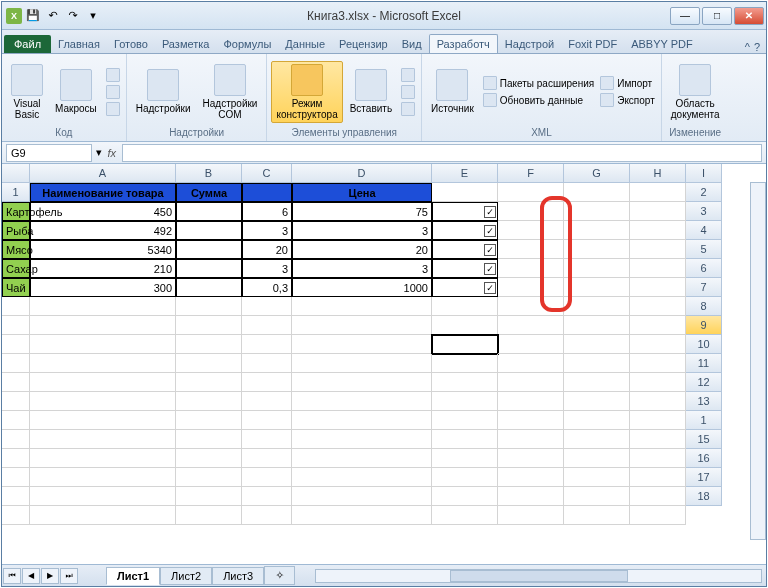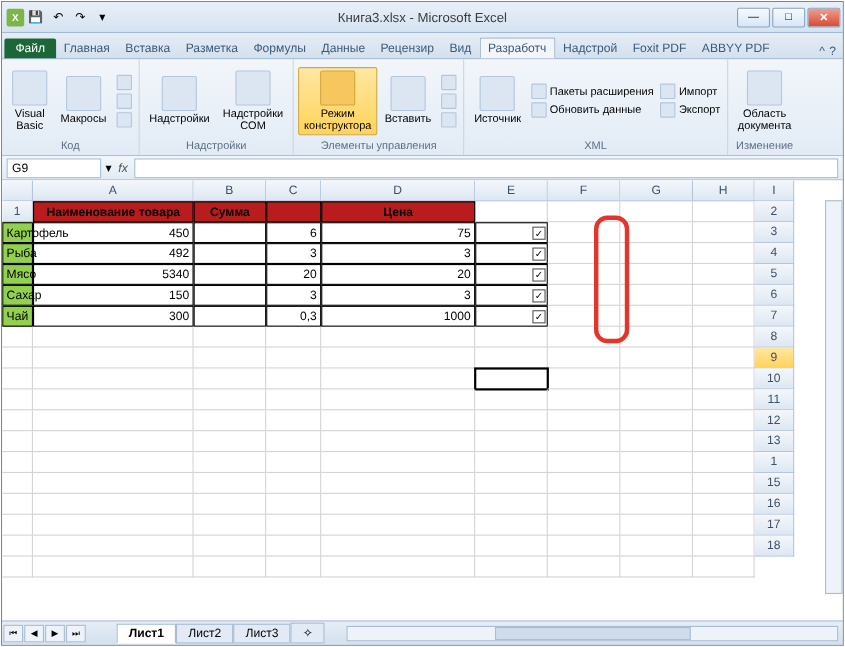--- a/index.html
+++ b/index.html
@@ -32,21 +32,21 @@
 .namebar { height: 22px; background: linear-gradient(#f2f6fb,#e2ebf5); border-bottom: 1px solid #9fb9d4; display: flex; align-items: center; font-size: 11px; }
 .namebox { width: 86px; border: 1px solid #a8bdd2; background: #fff; height: 18px; margin: 0 4px; padding: 0 4px; display: flex; align-items: center; }
 .fx { padding: 0 6px; font-style: italic; color: #555; }
 .fxbar { flex: 1; border: 1px solid #a8bdd2; background: #fff; height: 18px; margin-right: 4px; }
 .grid-wrap { flex: 1; display: flex; flex-direction: column; overflow: hidden; background: #fff; }
 .grid { display: grid; grid-template-columns: 28px 146px 66px 50px 140px 66px 66px 66px 56px 36px; font-size: 11px; }
 .ch { background: linear-gradient(#f4f7fb,#dde7f2); border-right: 1px solid #b3c6dc; border-bottom: 1px solid #b3c6dc; height: 19px; display: flex; align-items: center; justify-content: center; color: #3b5169; }
 .rh { background: linear-gradient(#f4f7fb,#dde7f2); border-right: 1px solid #b3c6dc; border-bottom: 1px solid #b3c6dc; height: 19px; display: flex; align-items: center; justify-content: center; color: #3b5169; }
 .rh.sel { background: linear-gradient(#ffe7a2,#ffd35a); }
 .c { border-right: 1px solid #d4d4d4; border-bottom: 1px solid #d4d4d4; height: 19px; padding: 0 3px; display: flex; align-items: center; }
-.c.hd { background: #b91c1c; font-weight: bold; justify-content: center; border: 1px solid #000; }
+.c.hd { background: #1d4ed8; font-weight: bold; justify-content: center; border: 1px solid #000; }
 .c.nm { background: #92d050; border: 1px solid #000; }
 .c.num { justify-content: flex-end; border: 1px solid #000; }
 .c.chk { border: 1px solid #000; justify-content: flex-end; padding-right: 1px; }
 .chkbox { width: 12px; height: 12px; border: 1px solid #555; background: #fff; font-size: 9px; display: flex; align-items: center; justify-content: center; }
 .sel-cell { outline: 2px solid #000; outline-offset: -1px; }
 .red-ring { position: absolute; border: 4px solid #e4352b; border-radius: 12px; width: 32px; height: 116px; left: 540px; top: 196px; pointer-events: none; }
 .sheetbar { height: 22px; background: linear-gradient(#e6edf6,#d4e0ee); border-top: 1px solid #9fb9d4; display: flex; align-items: center; font-size: 11px; }
 .navbtn { width: 18px; height: 16px; border: 1px solid #a8bdd2; margin-left: 1px; background: #eef3fa; display: flex; align-items: center; justify-content: center; font-size: 8px; }
 .sheettab { padding: 2px 10px; border: 1px solid #a8bdd2; background: #fff; margin-left: 0; }
 .sheettab.active { background: #fff; font-weight: bold; border-bottom: 1px solid #fff; margin-left: 28px; }
@@ -77,21 +77,21 @@
     <div class="winbtns">
       <div class="winbtn">—</div>
       <div class="winbtn">□</div>
       <div class="winbtn close">✕</div>
     </div>
   </div>
 
   <div class="tabs">
     <div class="tab-file">Файл</div>
     <div class="tab">Главная</div>
-    <div class="tab">Вставка</div>
+    <div class="tab">Готово</div>
     <div class="tab">Разметка</div>
     <div class="tab">Формулы</div>
     <div class="tab">Данные</div>
     <div class="tab">Рецензир</div>
     <div class="tab">Вид</div>
     <div class="tab active">Разработч</div>
     <div class="tab">Надстрой</div>
     <div class="tab">Foxit PDF</div>
     <div class="tab">ABBYY PDF</div>
     <div class="tabs-end">
@@ -265,21 +265,21 @@
         <div class="c num">20</div>
         <div class="c num">20</div>
         <div class="c chk">
           <div class="chkbox">✓</div>
         </div>
         <div class="c"></div>
         <div class="c"></div>
         <div class="c"></div>
         <div class="rh">5</div>
         <div class="c nm">Сахар</div>
-        <div class="c num">150</div>
+        <div class="c num">210</div>
         <div class="c num"></div>
         <div class="c num">3</div>
         <div class="c num">3</div>
         <div class="c chk">
           <div class="chkbox">✓</div>
         </div>
         <div class="c"></div>
         <div class="c"></div>
         <div class="c"></div>
         <div class="rh">6</div>

